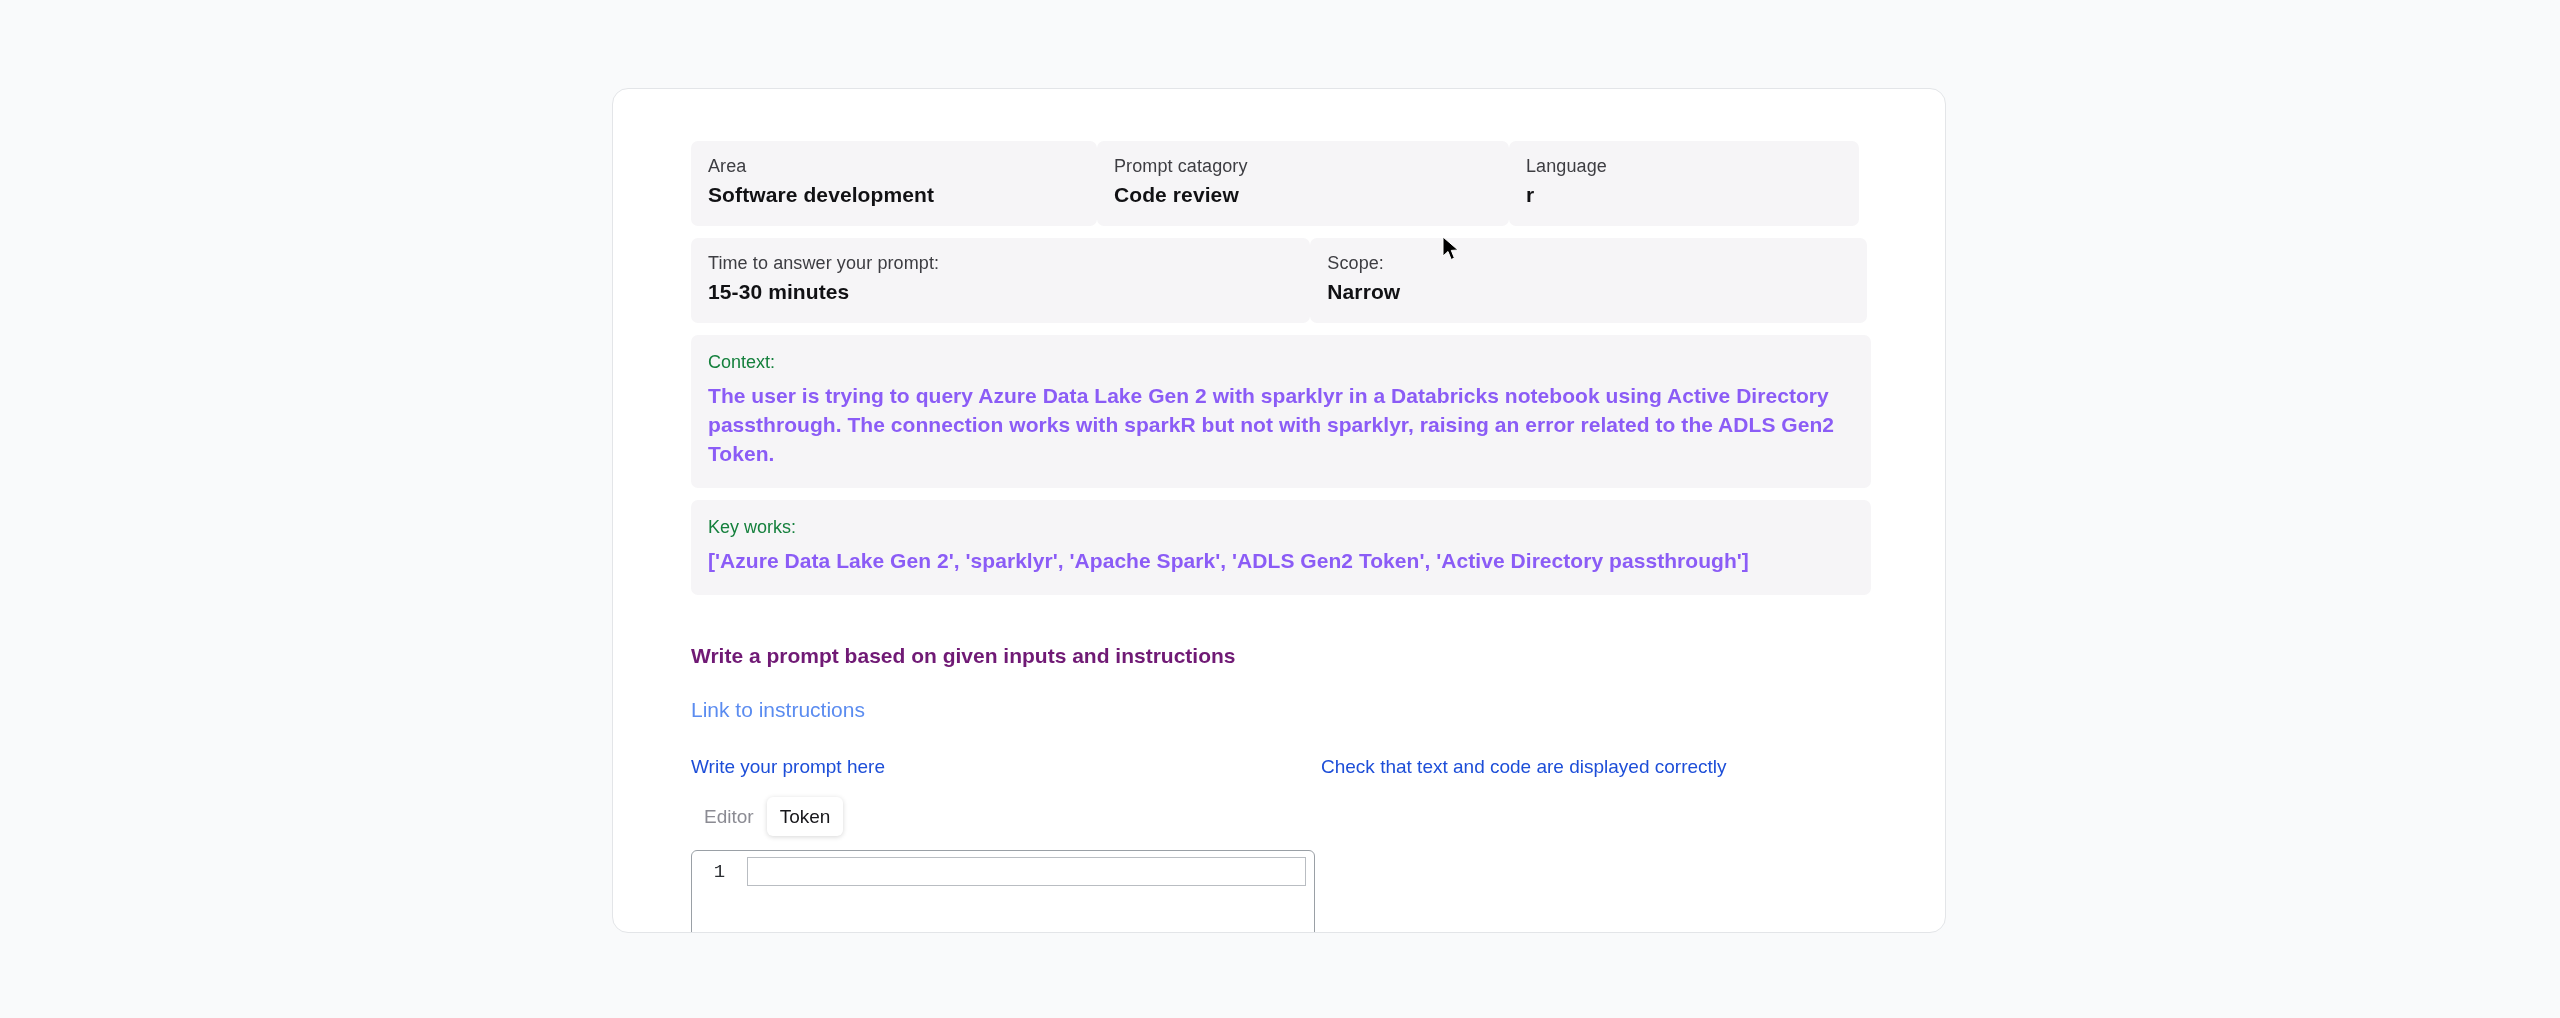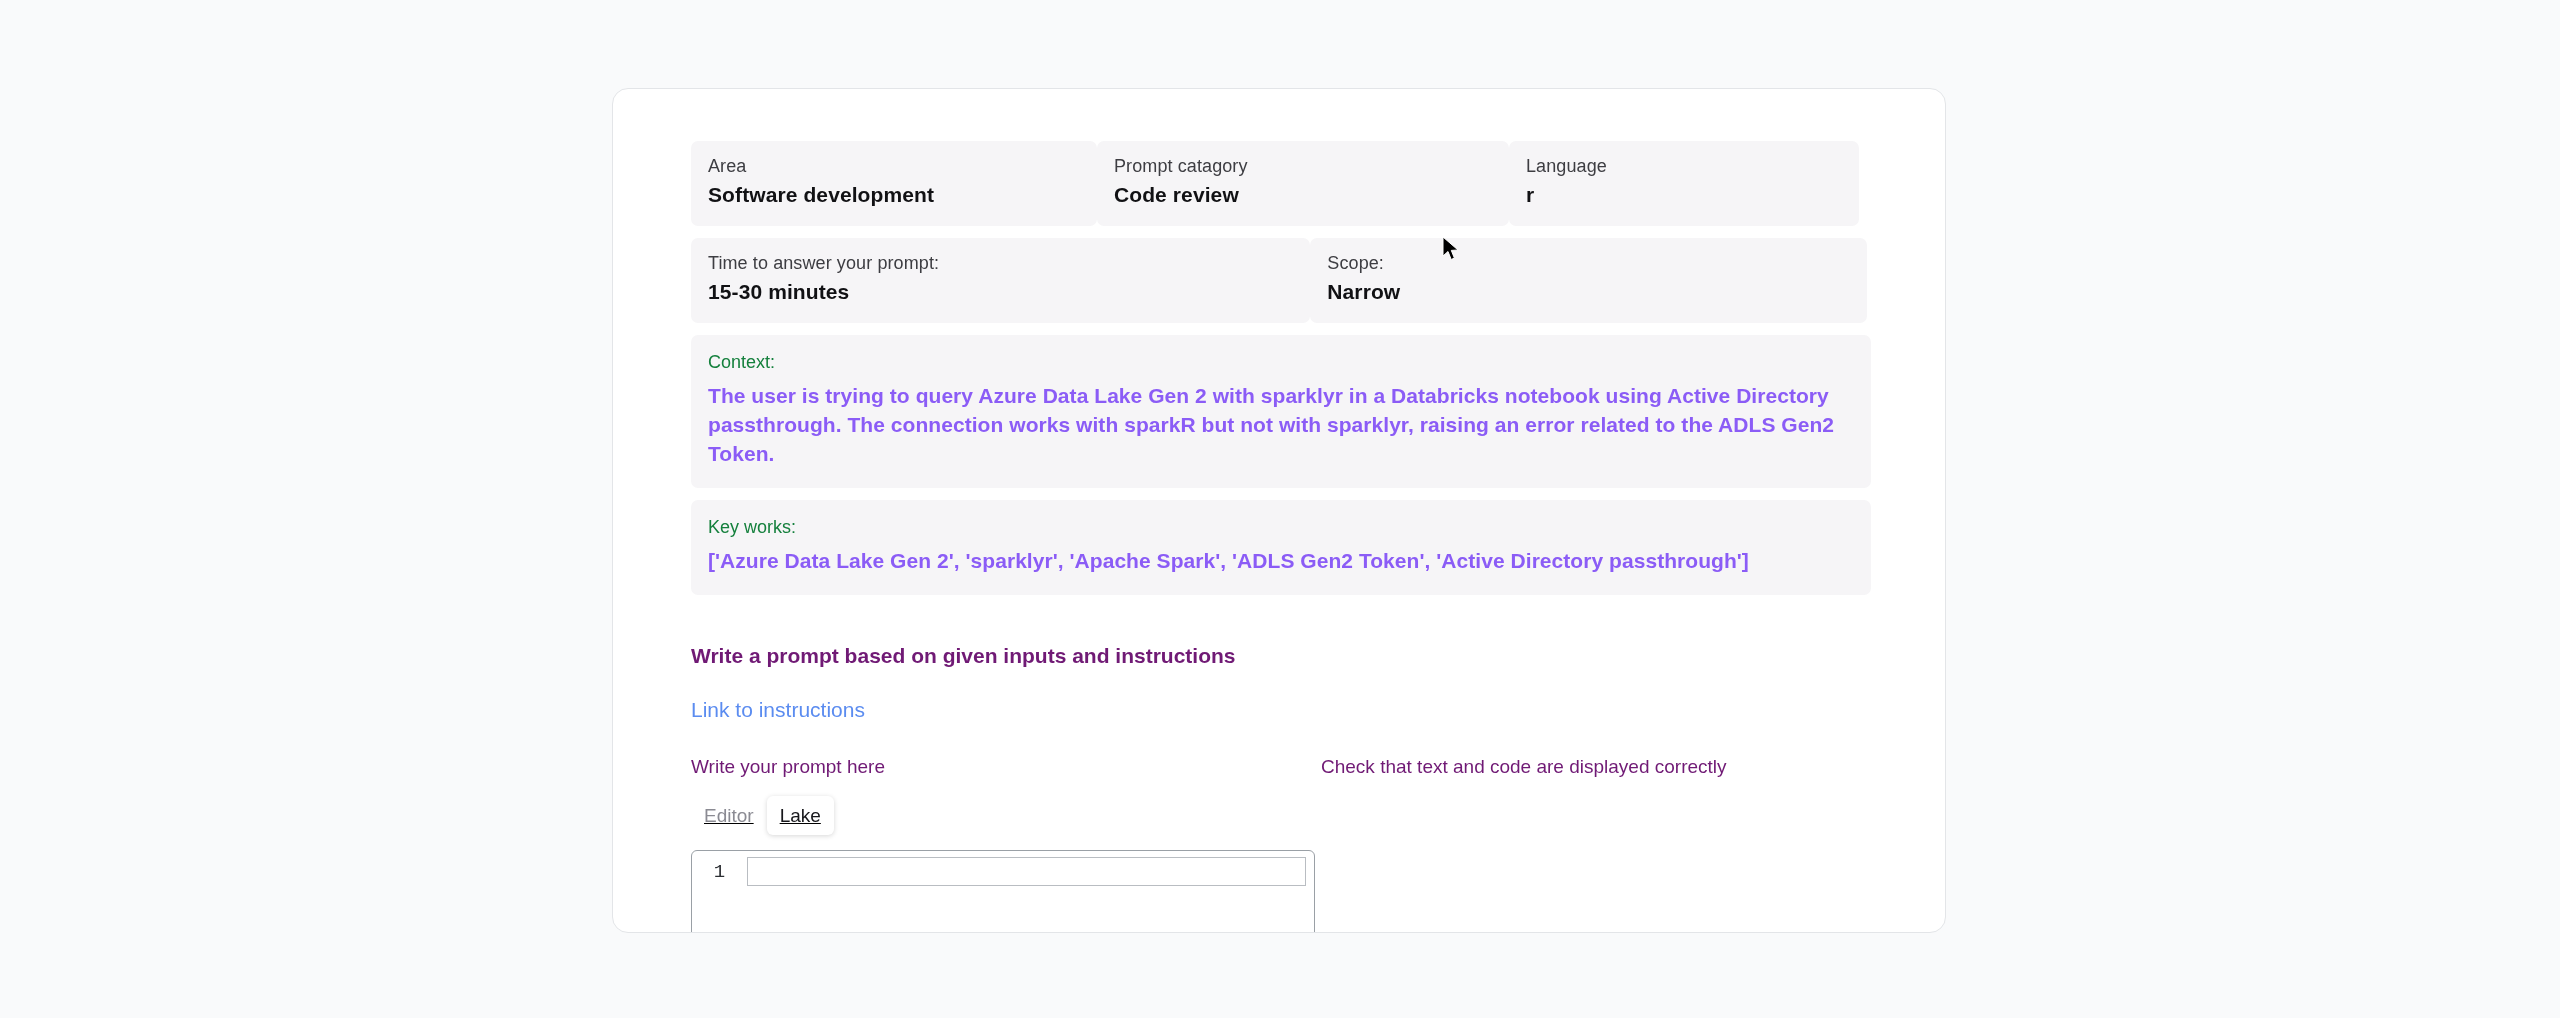--- a/index.html
+++ b/index.html
@@ -110,31 +110,30 @@
 
   .editor-head {
     display: flex;
     margin-top: 32px;
   }
   .editor-head-left  { width: 630px; }
   .editor-head-right { flex: 1; }
   .small-label {
     font-size: 19px;
     line-height: 23px;
-    color: #701a75;
+    color: #1d4ed8;
     font-weight: 400;
   }
 
   
   .tabs {
     display: flex;
-    align-items: flex-start;
+    align-items: flex-end;
     margin-top: 18px;
     height: 40px;
-    text-decoration: underline;
   }
   .tab {
     font-size: 19px;
     line-height: 23px;
     padding: 8px 13px;
     border-radius: 6px;
     cursor: pointer;
     box-sizing: border-box;
   }
   .tab.inactive {
@@ -259,21 +258,21 @@
         <div class="small-label">Write your prompt here</div>
       </div>
       <div class="editor-head-right">
         <div class="small-label">Check that text and code are displayed correctly</div>
       </div>
     </div>
 
     
     <div class="tabs">
       <div class="tab inactive">Editor</div>
-      <div class="tab active">Lake</div>
+      <div class="tab active">Token</div>
     </div>
 
     
     <div class="code-editor">
       <div class="gutter">
         <div>1</div>
       </div>
       <div class="code-area">
         <div class="code-line"></div>
       </div>

